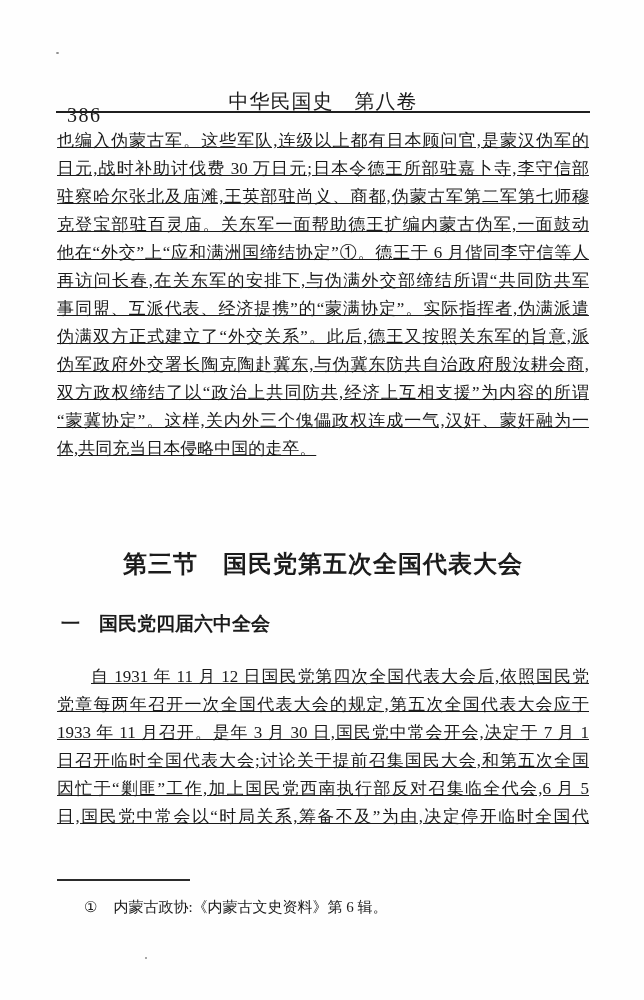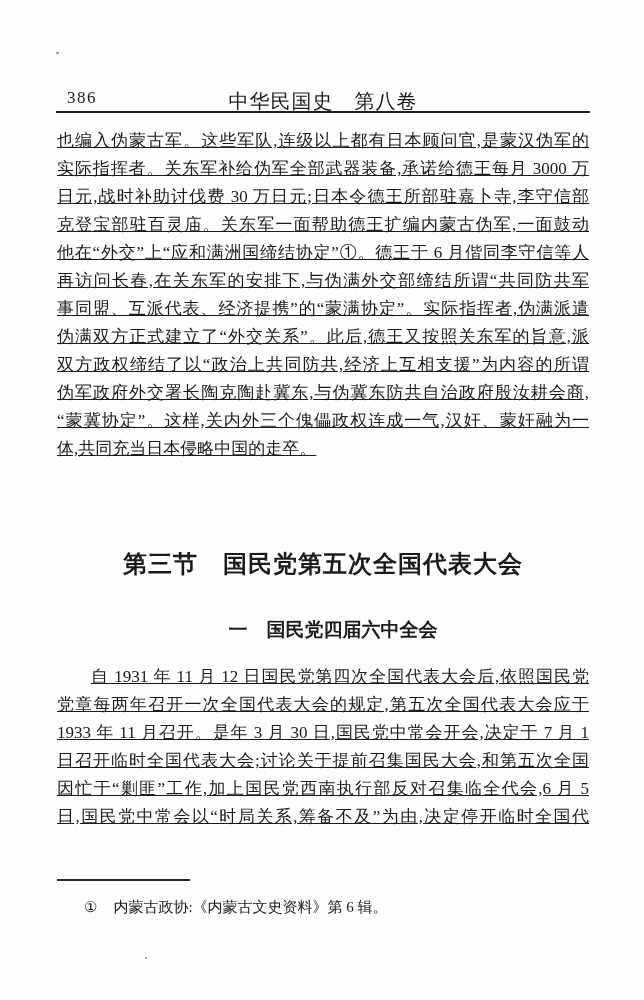--- a/index.html
+++ b/index.html
@@ -7,22 +7,22 @@
     position: relative;
     width: 644px;
     height: 1000px;
     background: #fefefe;
     color: #1b1b1b;
     font-family: "Liberation Serif", "DejaVu Serif", serif;
     overflow: hidden;
   }
   .header-pagenum {
     position: absolute;
-    top: 88px; left: 67px;
-    font-size: 17px;
+    top: 104px; left: 67px;
+    font-size: 20px;
     letter-spacing: 1.5px;
   }
   .header-title {
     position: absolute;
     top: 88px; left: 57px; width: 532px;
     text-align: center;
     font-size: 20px;
     letter-spacing: 1px;
   }
   .header-rule {
@@ -52,23 +52,23 @@
     position: absolute;
     margin: 0;
     top: 548px; left: 57px; width: 532px;
     text-align: center;
     font-size: 24px;
     font-weight: 700;
     letter-spacing: 1px;
   }
   .section-subtitle {
     position: absolute;
-    margin: 10px;
+    margin: 4px;
     top: 607px; left: 57px; width: 532px;
-    text-align: center;
+    text-align: left;
     font-size: 19px;
     font-weight: 700;
     font-family: "Liberation Sans", "DejaVu Sans", sans-serif;
   }
   .footnote-rule {
     position: absolute;
     top: 879px; left: 57px;
     width: 133px; height: 2px;
     background: #2b2b2b;
   }
@@ -94,29 +94,29 @@
 <div class="page">
 
   <div class="header-pagenum">386</div>
 
   <div class="header-title">中华民国史　第八卷</div>
 
   <div class="header-rule"></div>
 
   <div class="para para1">
       <div class="line">也编入伪蒙古军。这些军队,连级以上都有日本顾问官,是蒙汉伪军的</div>
-      <div class="line">实际指挥者。关东军补给伪军全部武器装备,承诺给德王每月 3000 万</div>
       <div class="line">日元,战时补助讨伐费 30 万日元;日本令德王所部驻嘉卜寺,李守信部</div>
+      <div class="line">驻察哈尔张北及庙滩,王英部驻尚义、商都,伪蒙古军第二军第七师穆</div>
       <div class="line">克登宝部驻百灵庙。关东军一面帮助德王扩编内蒙古伪军,一面鼓动</div>
       <div class="line">他在“外交”上“应和满洲国缔结协定”①。德王于 6 月偕同李守信等人</div>
       <div class="line">再访问长春,在关东军的安排下,与伪满外交部缔结所谓“共同防共军</div>
       <div class="line">事同盟、互派代表、经济提携”的“蒙满协定”。实际指挥者,伪满派遣</div>
       <div class="line">伪满双方正式建立了“外交关系”。此后,德王又按照关东军的旨意,派</div>
+      <div class="line">伪军政府外交署长陶克陶赴冀东,与伪冀东防共自治政府殷汝耕会商,</div>
       <div class="line">双方政权缔结了以“政治上共同防共,经济上互相支援”为内容的所谓</div>
-      <div class="line">伪军政府外交署长陶克陶赴冀东,与伪冀东防共自治政府殷汝耕会商,</div>
       <div class="line">“蒙冀协定”。这样,关内外三个傀儡政权连成一气,汉奸、蒙奸融为一</div>
       <div class="line">体,共同充当日本侵略中国的走卒。</div>
     </div>
 
   <h2 class="section-title">第三节　国民党第五次全国代表大会</h2>
 
   <h3 class="section-subtitle">一　国民党四届六中全会</h3>
 
   <div class="para para2">
       <div class="line">自 1931 年 11 月 12 日国民党第四次全国代表大会后,依照国民党</div>

